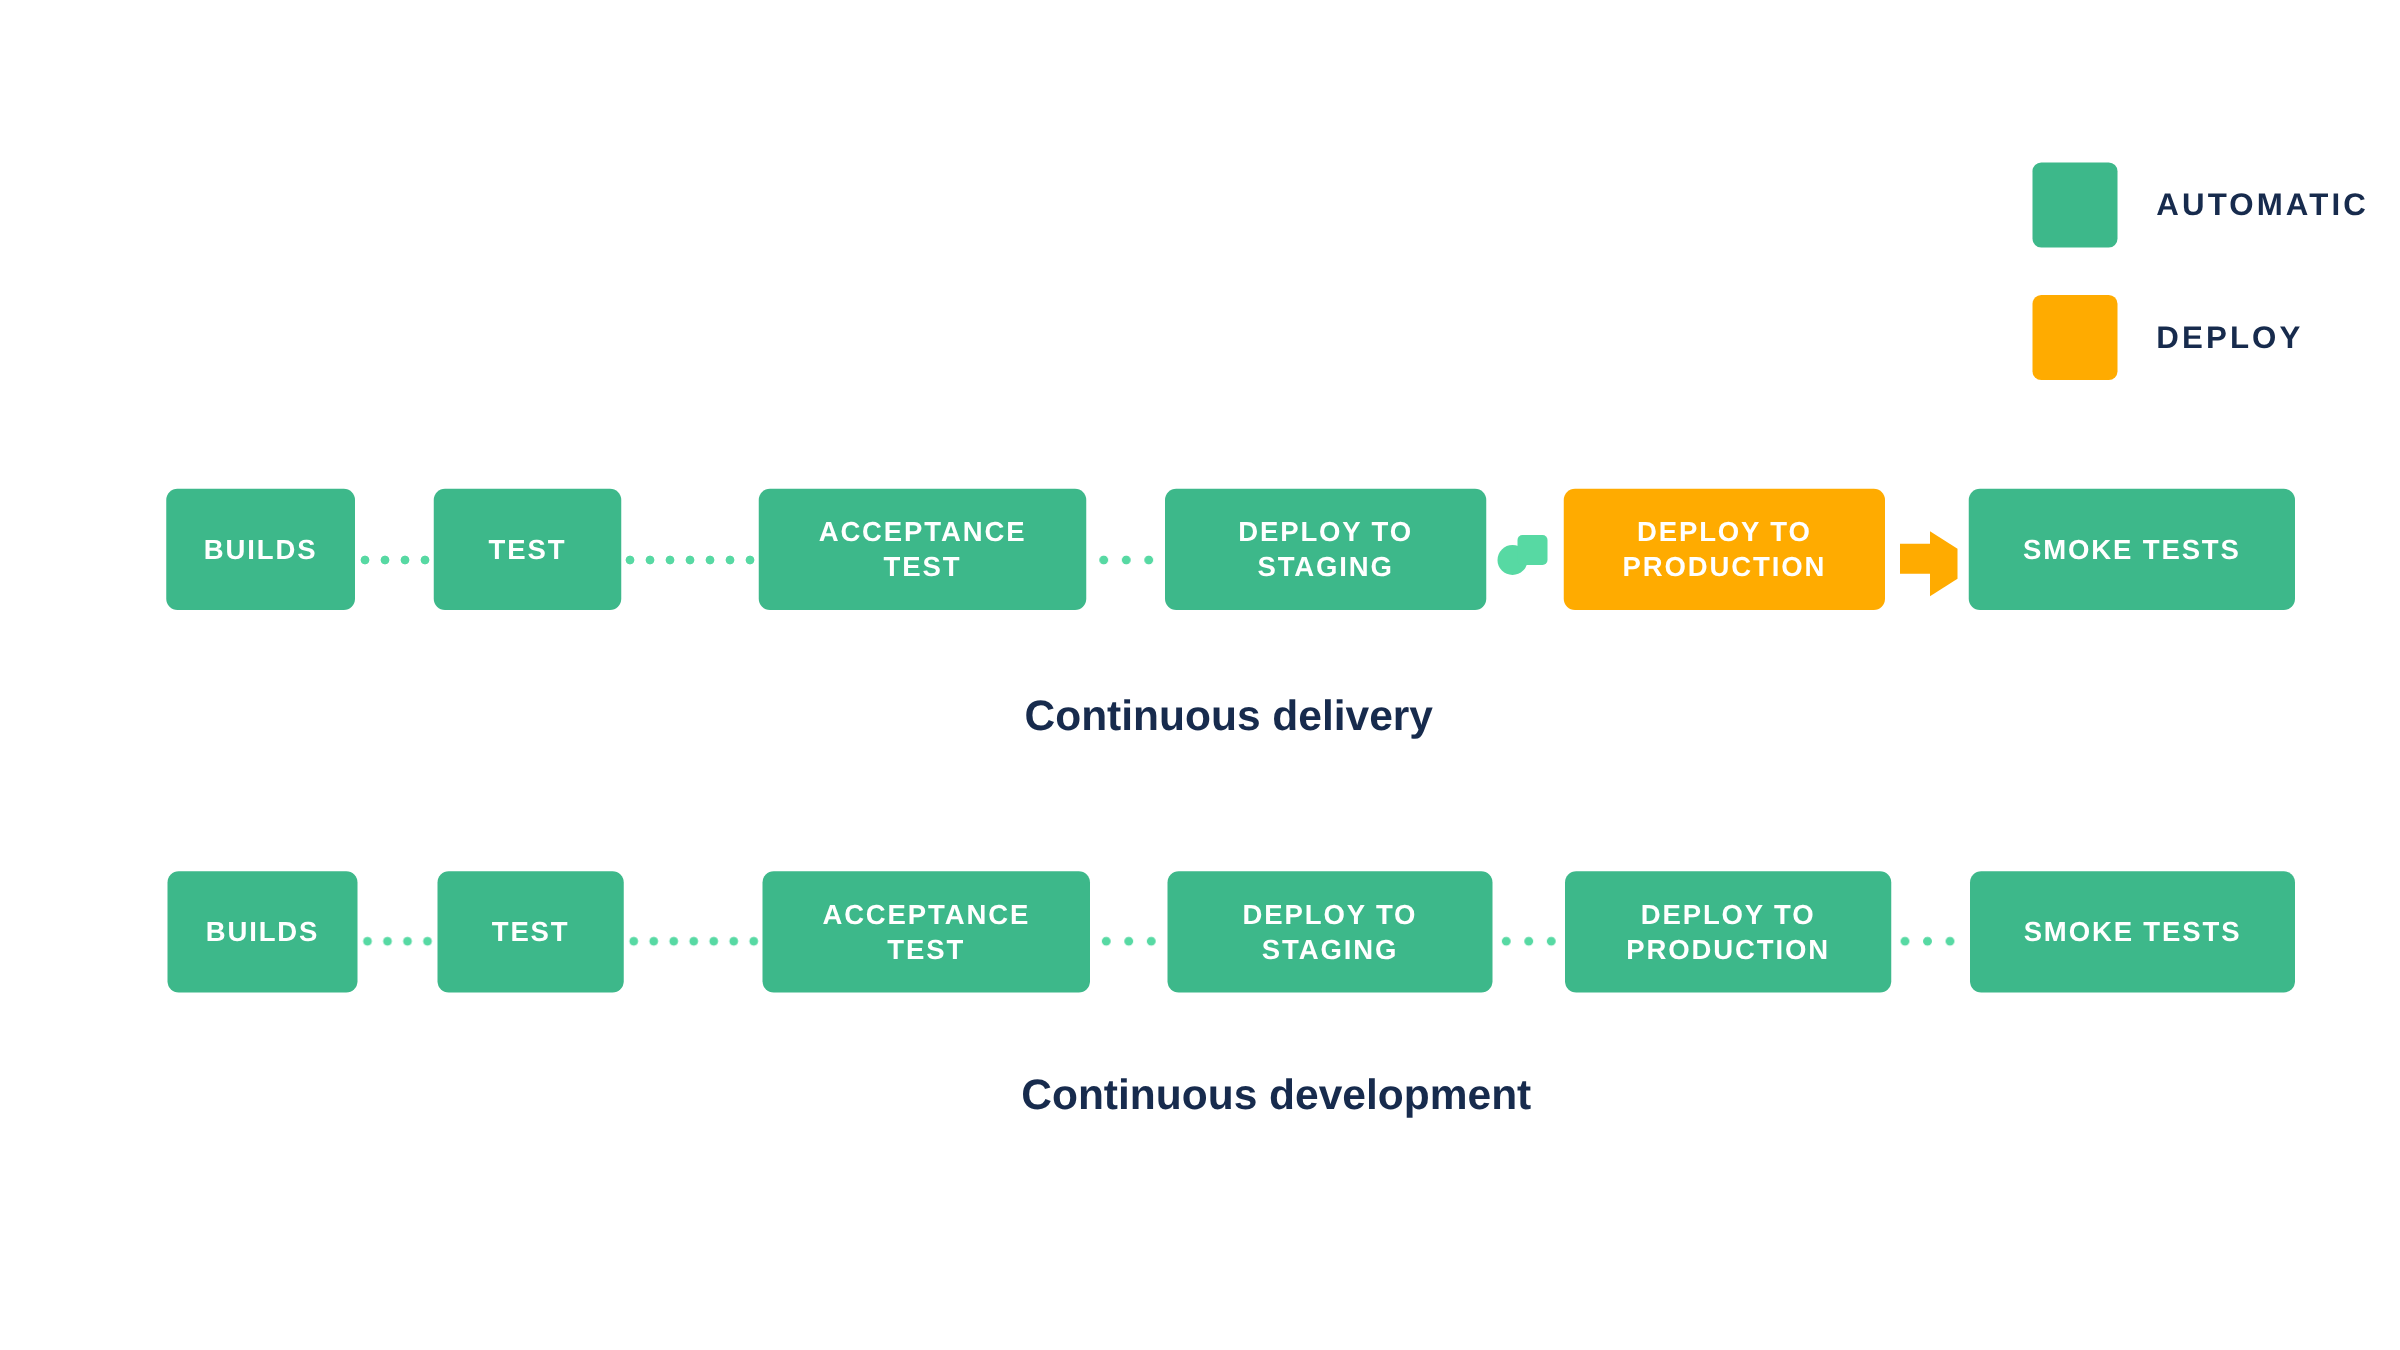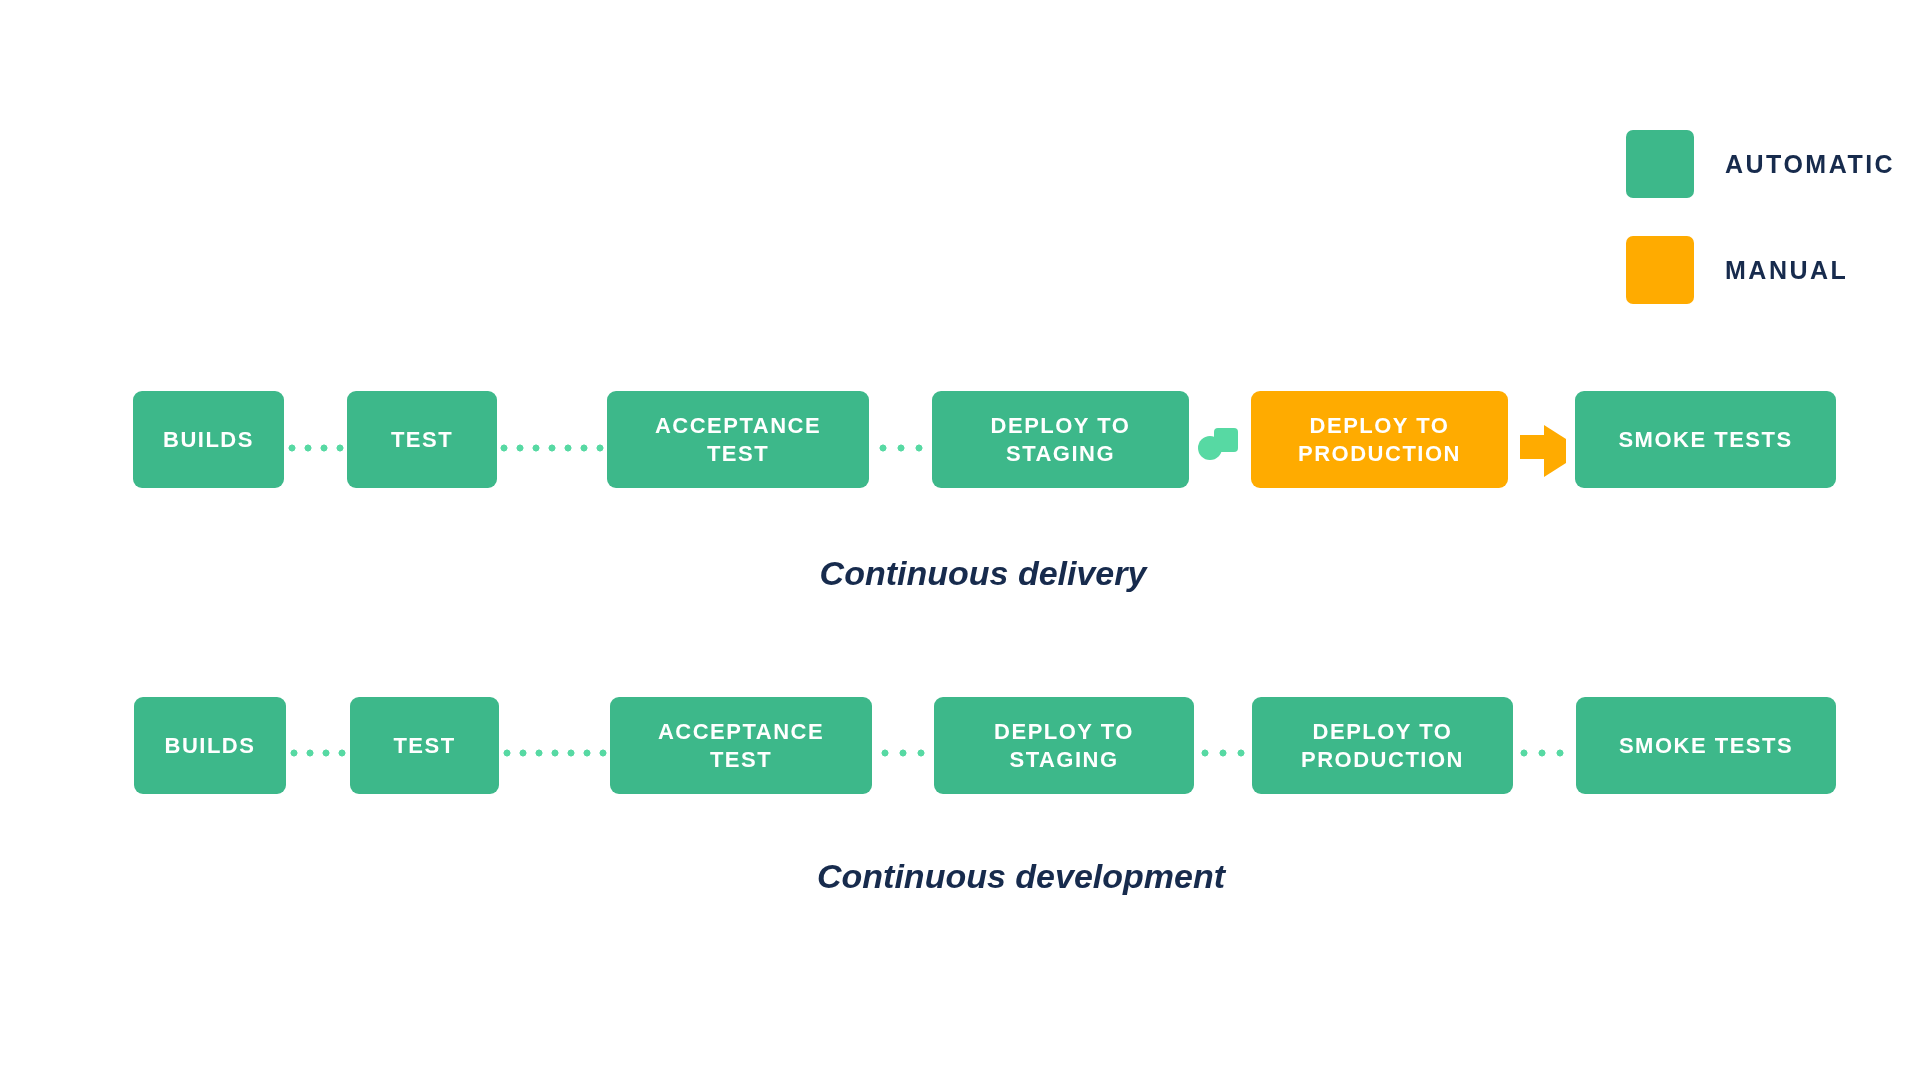--- a/index.html
+++ b/index.html
@@ -92,38 +92,37 @@
     border-left: 22px solid var(--manual-orange);
     border-top: 14px solid transparent;
     border-bottom: 14px solid transparent;
   }
 
   
   .caption {
     position: absolute; transform: translateX(-50%);
     color: var(--text-navy); font-size: 34px; font-weight: bold;
     white-space: nowrap;
-    font-style: italic;
   }
   .caption.delivery { left: 971px; top: 530px; }
   .caption.development { left: 1009px; top: 833px; }
 </style>
 </head>
 <body>
 
 <div class="canvas">
 
   <div class="legend">
     <div class="legend-row">
       <span class="swatch automatic"></span>
       <span class="legend-label">AUTOMATIC</span>
     </div>
     <div class="legend-row">
       <span class="swatch manual"></span>
-      <span class="legend-label">MANUAL</span>
+      <span class="legend-label">DEPLOY</span>
     </div>
   </div>
 
   <div class="step t1">BUILDS</div>
   <div class="dots tile16 tc1"></div>
   <div class="step t2">TEST</div>
   <div class="dots tile16 tc2"></div>
   <div class="step t3">ACCEPTANCE TEST</div>
   <div class="dots tile18 tc3"></div>
   <div class="step t4">DEPLOY TO STAGING</div>

